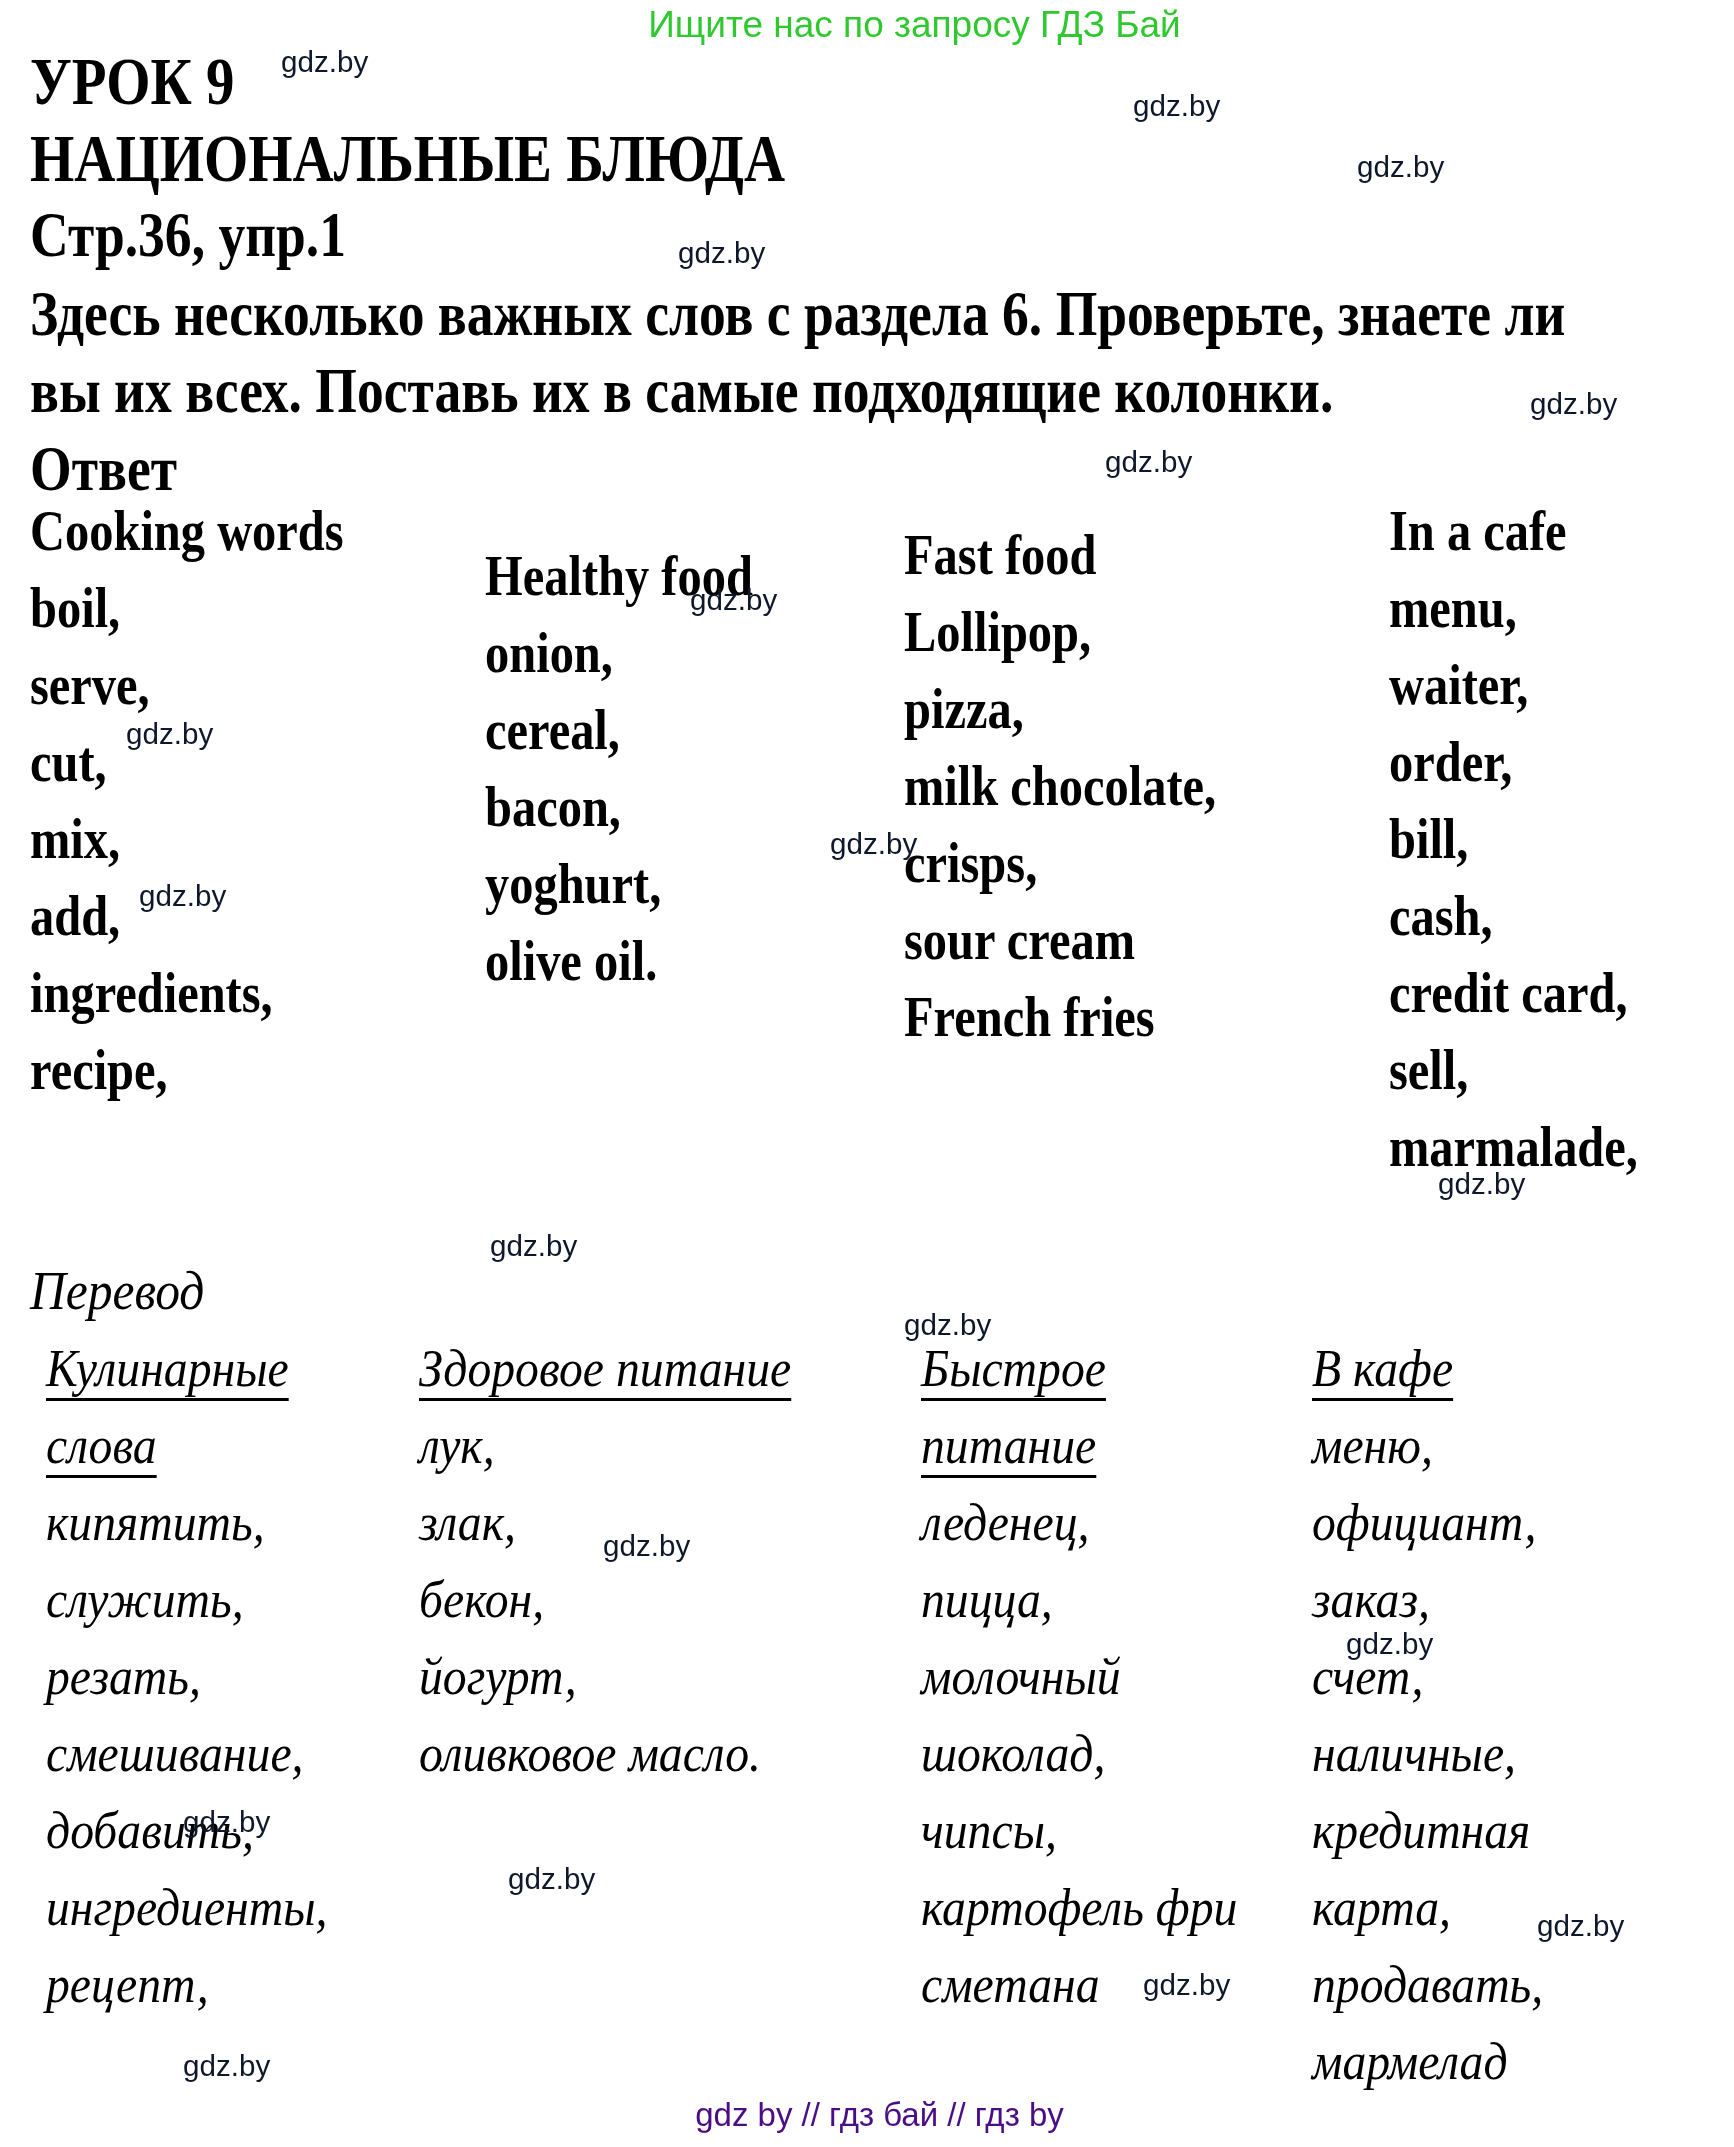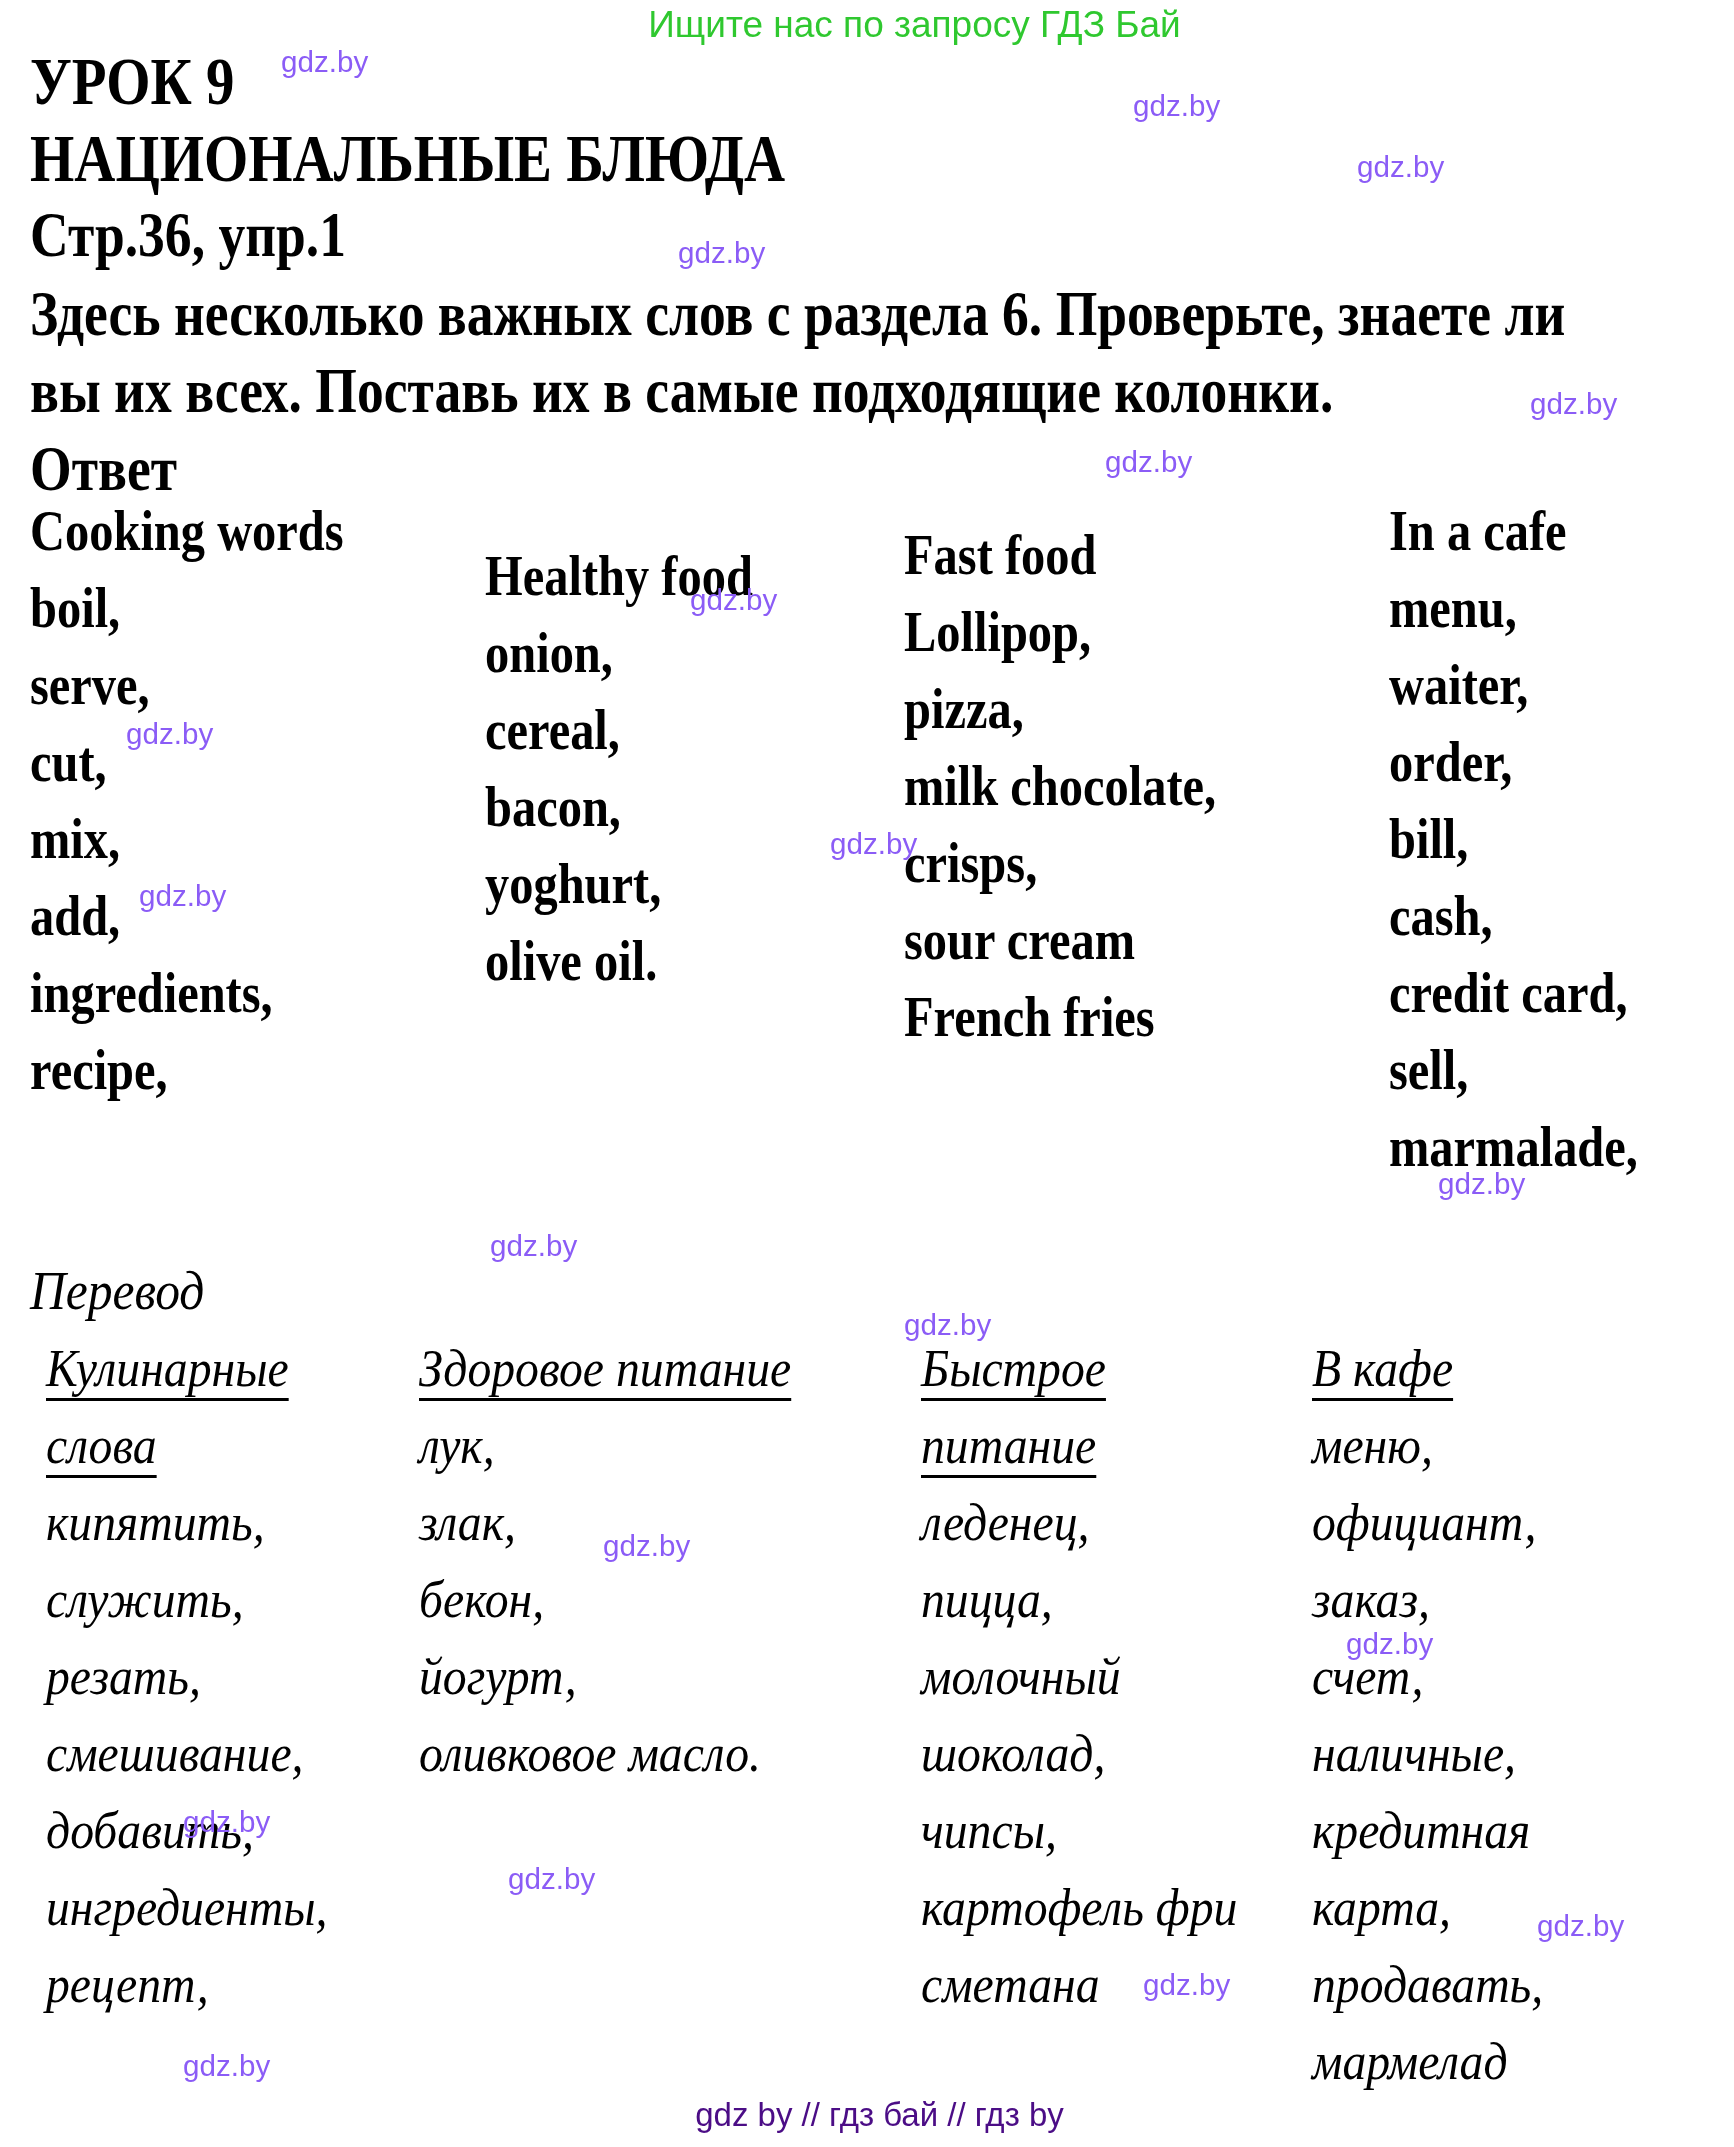--- a/index.html
+++ b/index.html
@@ -28,21 +28,21 @@
   }
   #translation-grid .cell{
     font-weight:normal;font-style:italic;font-size:53px;transform:scaleX(.9);
   }
   .cell.u{text-decoration:underline;text-underline-offset:11.8px;text-decoration-thickness:3px}
   #translation-label{
     position:absolute;top:1259px;left:29.6px;font-size:55px;font-style:italic;
     white-space:nowrap;transform:scaleX(.9);transform-origin:0 0;
   }
   .wm{
-    position:absolute;font:29.6px "Liberation Sans",sans-serif;color:#8b5cf6;white-space:nowrap;
+    position:absolute;font:29.6px "Liberation Sans",sans-serif;color:#0f172a;white-space:nowrap;
   }
   .footer{
     position:absolute;top:2096px;left:0;width:100%;text-align:center;
     font:33px "Liberation Sans",sans-serif;color:#4b0d86;white-space:nowrap;padding-left:12px;
   }
 </style>
 </head>
 <body>
 
 <div class="banner" style="color: rgb(47, 200, 47);">Ищите нас по запросу ГДЗ Бай</div>

